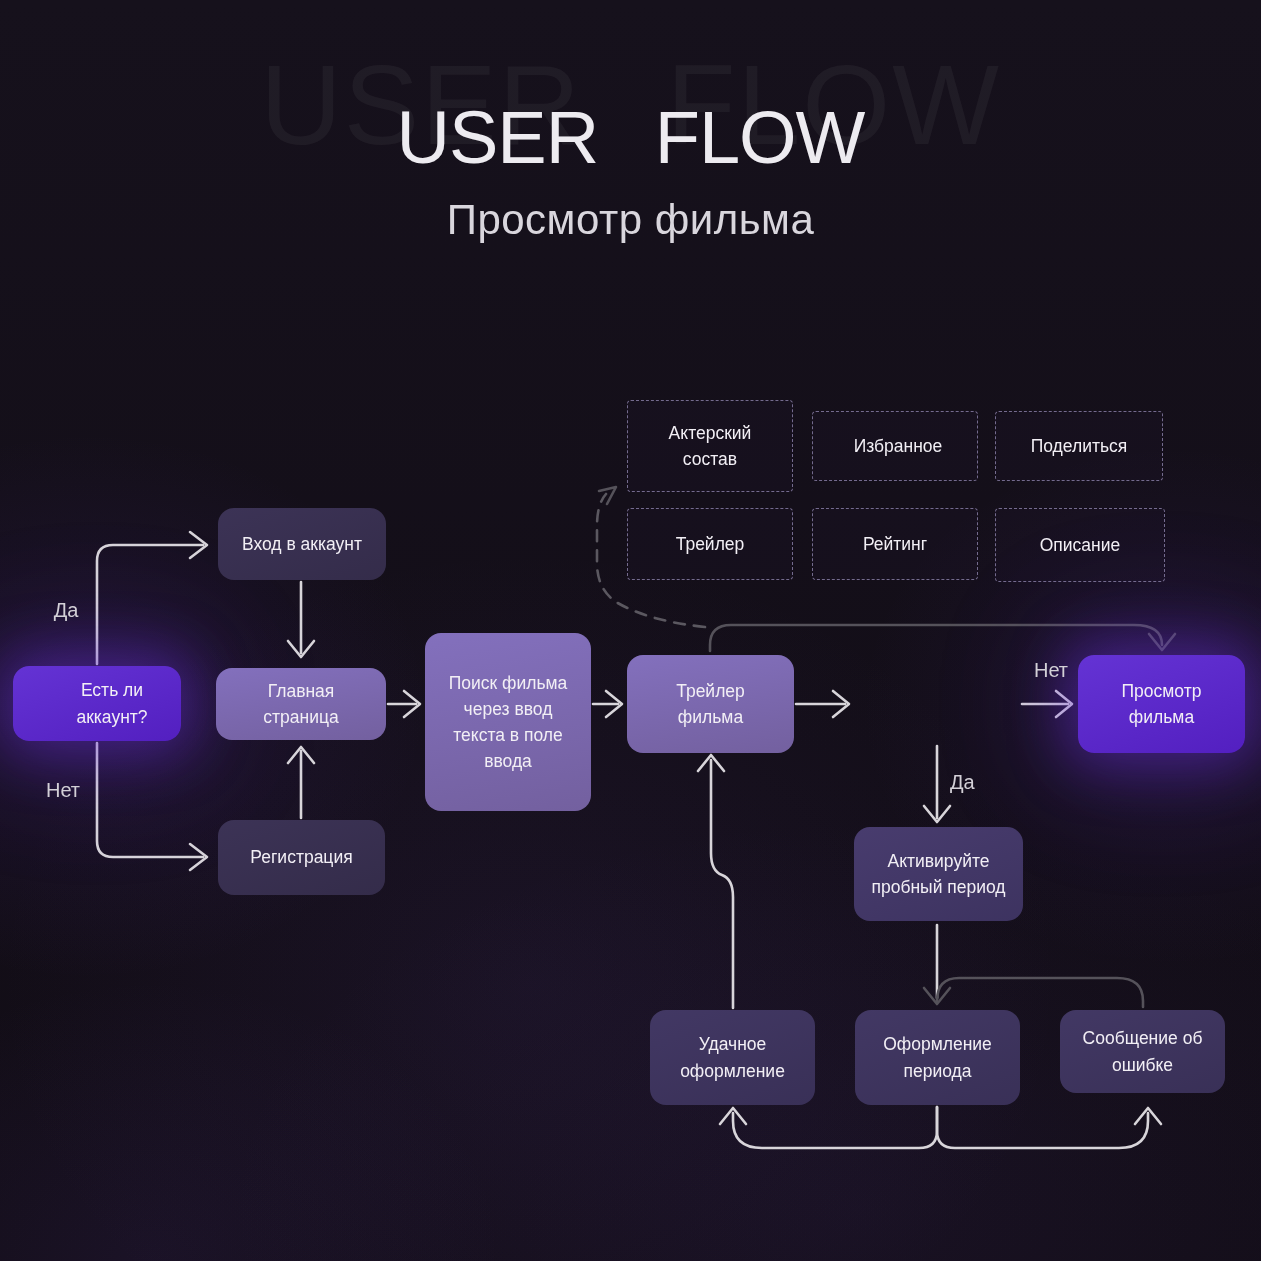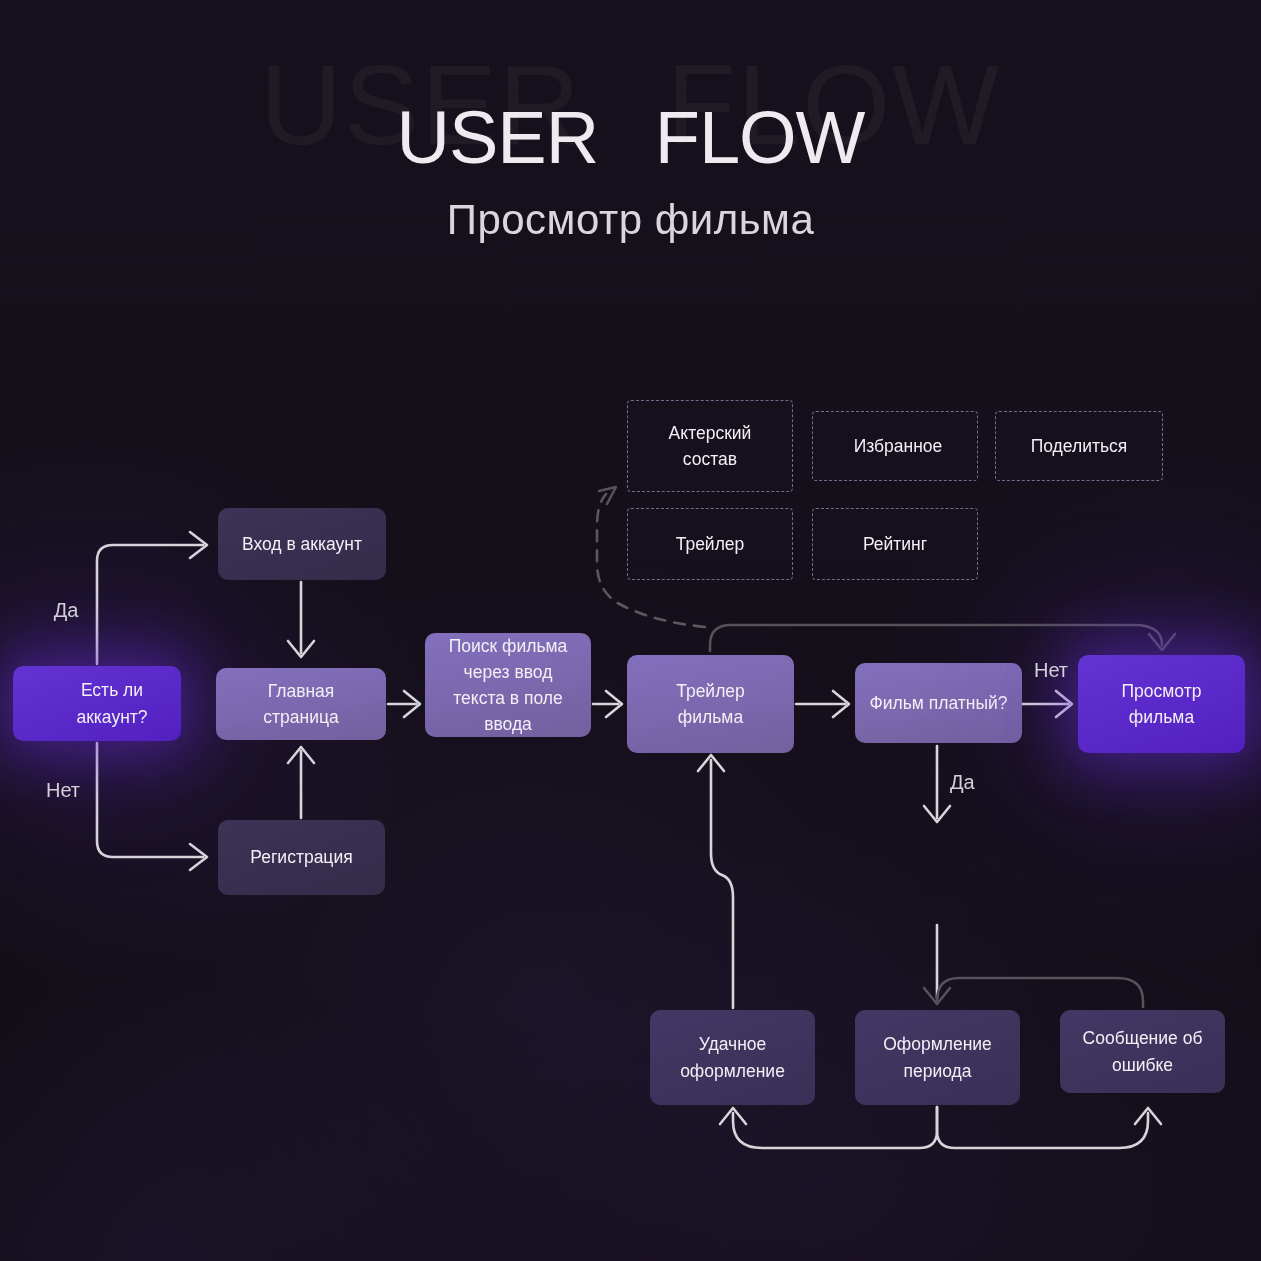--- a/index.html
+++ b/index.html
@@ -29,21 +29,21 @@
     font-size:42px;font-weight:400;letter-spacing:.5px;color:#d9d6dd;
   }
   svg.wires{position:absolute;left:0;top:0;}
   svg.wires *{fill:none;stroke-linecap:round;stroke-linejoin:round;}
   .w-light{stroke:#d8d5da;stroke-width:2.6;}
   .w-dark{stroke:#55525a;stroke-width:2.6;}
   .w-dash{stroke:#5b5860;stroke-width:2.6;stroke-dasharray:11 9;}
 
   .node{
     position:absolute;display:flex;align-items:center;justify-content:center;
-    text-align:center;box-sizing:border-box;border-radius:10px;
+    text-align:center;box-sizing:border-box;border-radius:16px;
     color:#f2eff5;font-size:17.5px;line-height:1.5;font-weight:500;
     padding:8px 14px;
   }
   .dark  {background:linear-gradient(160deg,#3c3356,#342c4a);}
   .mid   {background:linear-gradient(170deg,#8370bd 0%,#73609f 100%);}
   .deep  {background:linear-gradient(160deg,#423864,#393057);}
   .trialc{background:linear-gradient(160deg,#483c6e,#3d3360);}
   .bright{
     background:linear-gradient(160deg,#6433d4,#531fc0);
     box-shadow:0 0 55px 14px rgba(108,48,222,.42), 0 0 120px 30px rgba(108,48,222,.18);
@@ -51,21 +51,21 @@
   .dashedbox{
     background:rgba(32,24,44,.22);
     border:1.6px dashed #746b8e;border-radius:4px;
   }
   .tight{padding:8px 26px;}
 
   .n-account {left:13px;  top:666px;width:168px;height:75px;padding-left:44px;}
   .n-login   {left:218px; top:508px;width:168px;height:72px;}
   .n-home    {left:216px; top:668px;width:170px;height:72px;}
   .n-signup  {left:218px; top:820px;width:167px;height:75px;}
-  .n-search  {left:425px; top:633px;width:166px;height:104px;}
+  .n-search  {left:425px; top:633px;width:166px;height:178px;}
   .n-card    {left:627px; top:655px;width:167px;height:98px;}
   .n-paid    {left:855px; top:663px;width:167px;height:80px;}
   .n-watch   {left:1078px;top:655px;width:167px;height:98px;}
   .n-trial   {left:854px; top:827px;width:169px;height:94px;}
   .n-success {left:650px; top:1010px;width:165px;height:95px;align-items:center;}
   .n-checkout{left:855px; top:1010px;width:165px;height:95px;}
   .n-error   {left:1060px;top:1010px;width:165px;height:83px;}
   .n-cast    {left:627px; top:400px;width:166px;height:92px;}
   .n-fav     {left:812px; top:411px;width:166px;height:70px;padding-left:20px;}
   .n-share   {left:995px; top:411px;width:168px;height:70px;}
@@ -139,25 +139,25 @@
     </div>
   <div class="node dark n-signup">
       <span>Регистрация</span>
     </div>
   <div class="node mid n-search">
       <span>Поиск фильма через ввод текста в поле ввода</span>
     </div>
   <div class="node mid tight n-card">
       <span>Трейлер фильма</span>
     </div>
-  <div class="node mid n-paid">
-      <span>Фильм платный?</span>
-    </div>
   <div class="node bright tight n-watch">
       <span>Просмотр фильма</span>
+    </div>
+  <div class="node trialc n-trial">
+      <span>Активируйте пробный период</span>
     </div>
   <div class="node deep n-success">
       <span>Удачное оформление</span>
     </div>
   <div class="node deep n-checkout">
       <span>Оформление периода</span>
     </div>
   <div class="node deep n-error">
       <span>Сообщение об ошибке</span>
     </div>
@@ -170,19 +170,22 @@
     </div>
   <div class="node dashedbox n-share">
       <span>Поделиться</span>
     </div>
   <div class="node dashedbox n-trailer">
       <span>Трейлер</span>
     </div>
   <div class="node dashedbox n-rating">
       <span>Рейтинг</span>
     </div>
+  <div class="node dashedbox n-desc">
+      <span>Описание</span>
+    </div>
 
   <div class="elabel l-yes-left">Да</div>
   <div class="elabel l-no-left">Нет</div>
   <div class="elabel l-no-right">Нет</div>
   <div class="elabel l-yes-right">Да</div>
 
 </div>
 
 </body></html>

